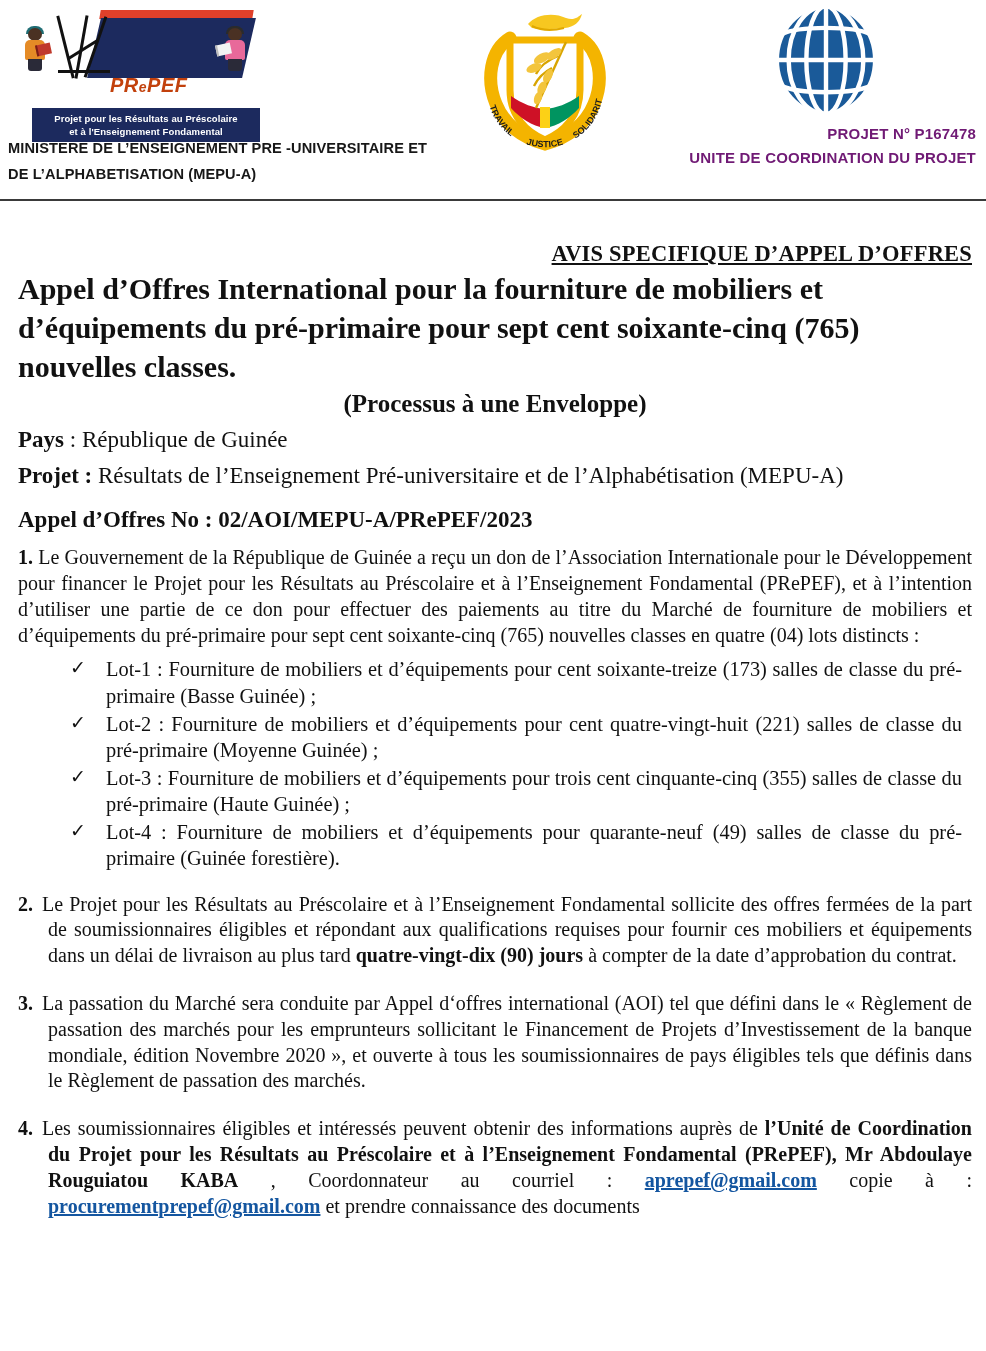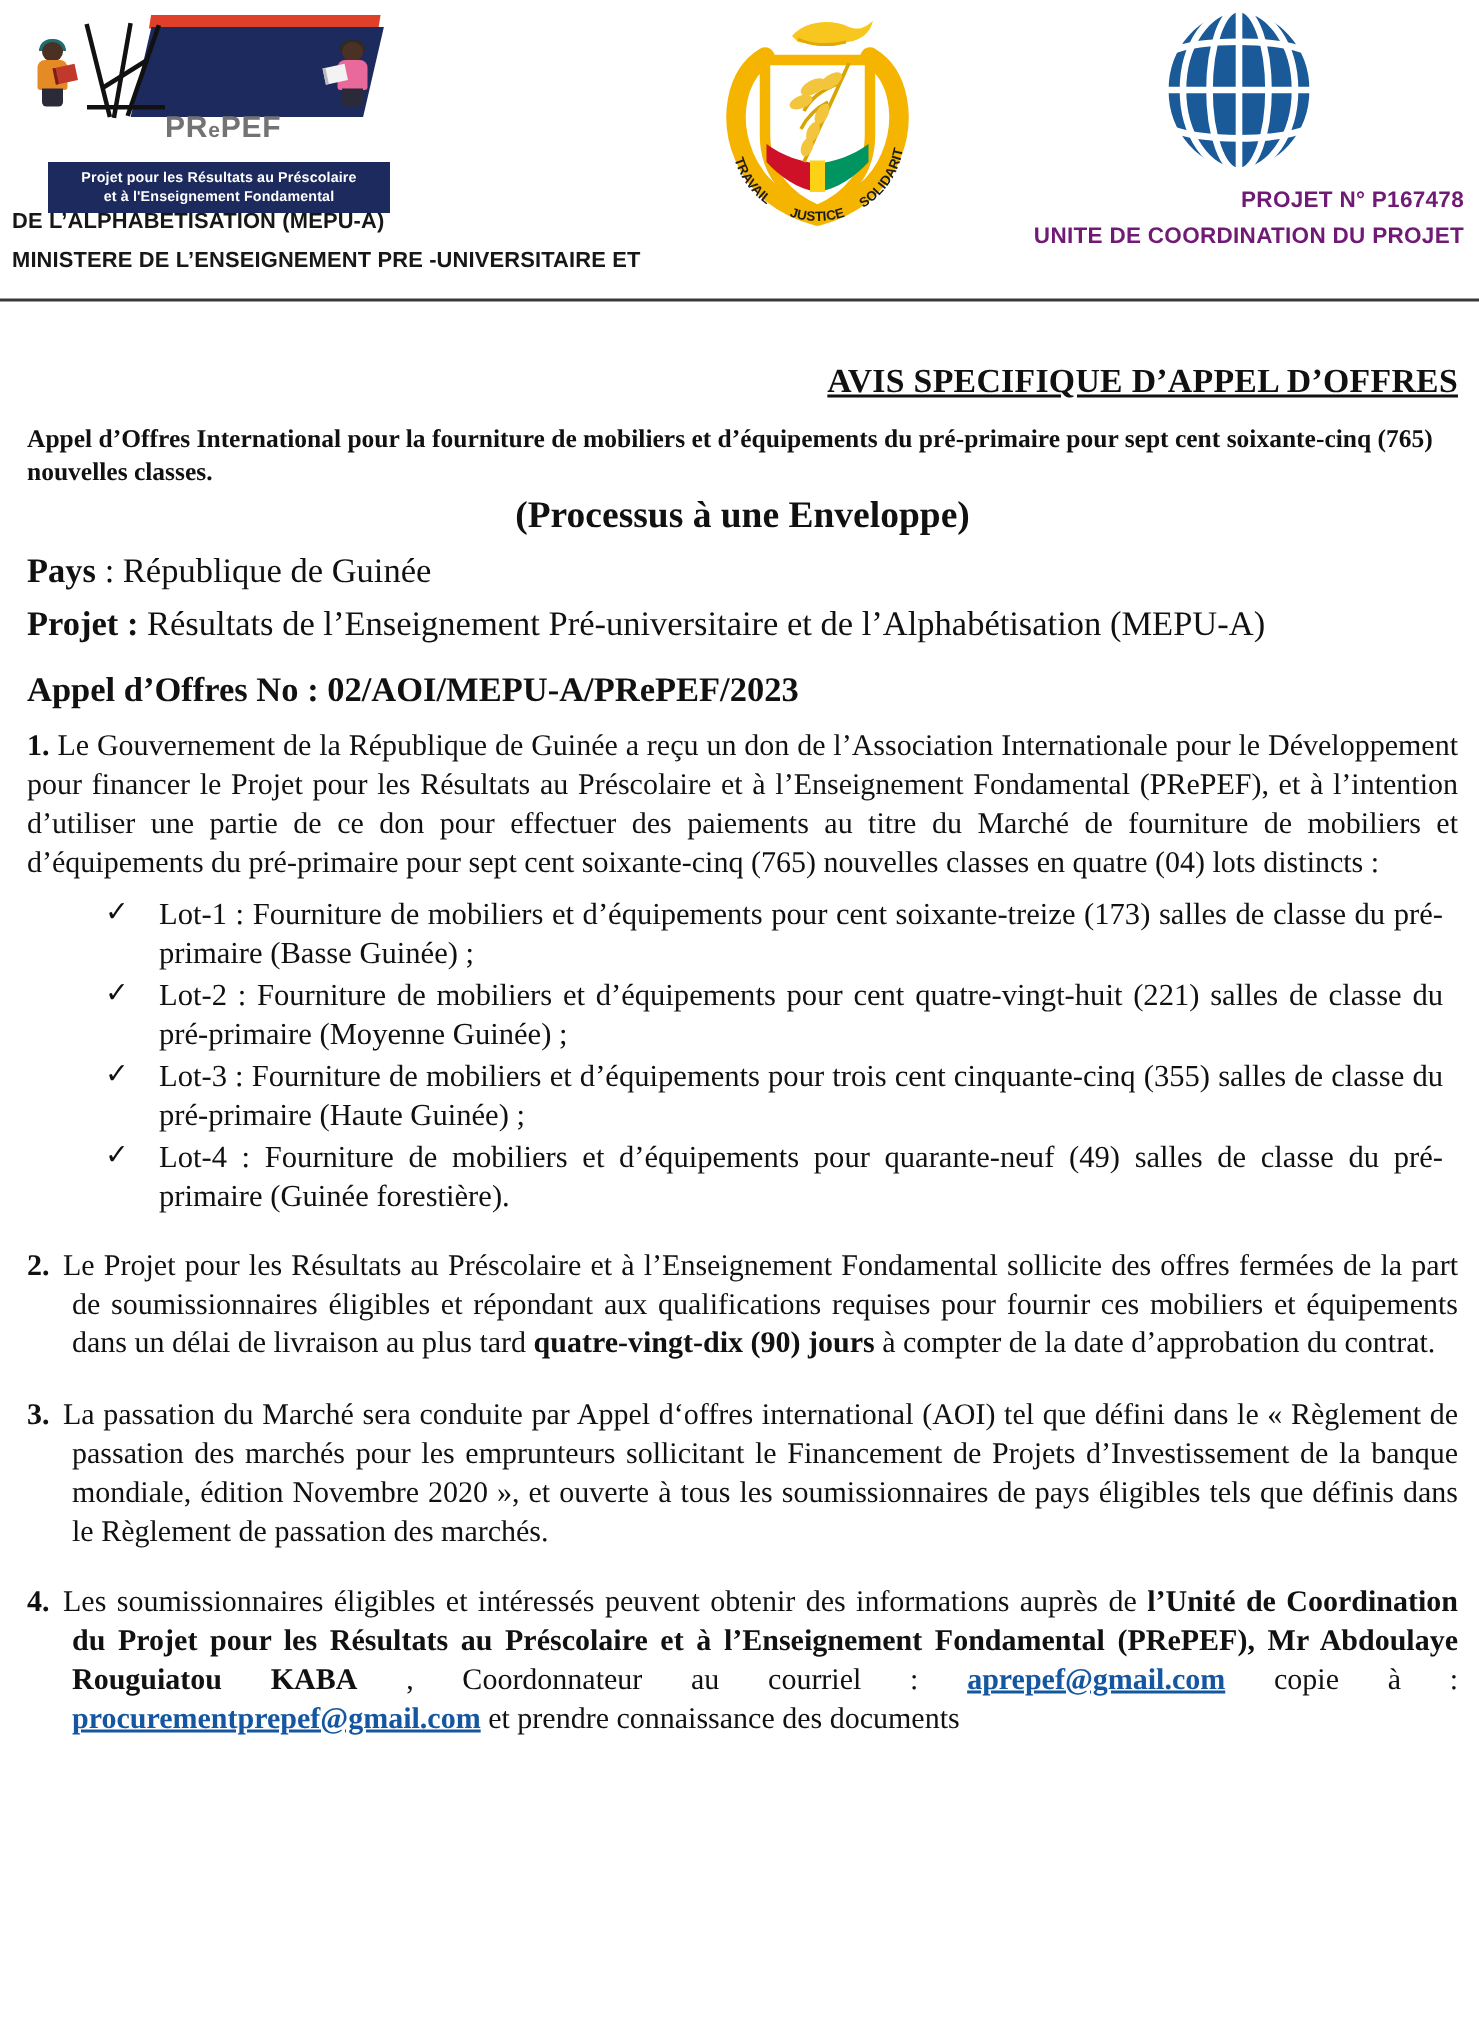--- a/index.html
+++ b/index.html
@@ -80,21 +80,22 @@
   #kid-right .body { background: #e8699a; }
   #kid-right .book { background: #f3f3f3; border-left: 2px solid #bbb; left: -6px; }
 
   .prepef-word {
     position: absolute;
     left: 96px; top: 72px;
     font-family: "Liberation Sans", sans-serif;
     font-weight: bold;
     font-size: 20px;
     letter-spacing: 0.5px;
-    color: #737373;
+    color: #c2410c;
+    font-style: italic;
   }
   .prepef-word .lower { font-size: 14px; }
   .prepef-banner {
     position: absolute;
     left: 18px; top: 106px;
     width: 228px; height: 34px;
     background: #1c2a5e;
     color: #ffffff;
     font-family: "Liberation Sans", sans-serif;
     font-weight: bold;
@@ -160,24 +161,23 @@
   #notice-title {
     text-align: right;
     font-weight: bold;
     font-size: 22.5px;
     text-decoration: underline;
     letter-spacing: 0.2px;
     margin-top: 44px;
   }
   #main-title {
     font-weight: bold;
-    font-size: 17px;
+    font-size: 30px;
     line-height: 1.3;
     text-align: left;
-    margin-top: 13px;
   }
   #envelope-line {
     text-align: center;
     font-weight: bold;
     font-size: 25px;
     margin-top: 2px;
   }
   .field-line {
     margin-top: 6px;
     font-size: 23px;
@@ -266,22 +266,22 @@
 
       <div class="prepef-word"><span>PR</span><span class="lower">e</span><span>PEF</span></div>
 
       <div class="prepef-banner">
         <div>Projet pour les Résultats au Préscolaire</div>
         <div>et à l'Enseignement Fondamental</div>
       </div>
     </div>
 
     <div id="ministry-line">
+      <div>MINISTERE DE L’ENSEIGNEMENT PRE -UNIVERSITAIRE ET</div>
       <div>DE L’ALPHABETISATION (MEPU-A)</div>
-      <div>MINISTERE DE L’ENSEIGNEMENT PRE -UNIVERSITAIRE ET</div>
     </div>
   </div>
 
   <div id="arms">
     <svg viewBox="0 0 150 160" width="150" height="160">
       <defs>
         <path id="mottoPath" d="M 18 96 A 58 58 0 0 0 132 96" fill="none"></path>
       </defs>
 
       <path d="M58 20 C66 10 84 8 96 14 C104 17 108 13 112 10 C110 18 104 23 95 24 C86 25 72 26 62 24 Z" fill="#f7c720"></path>

